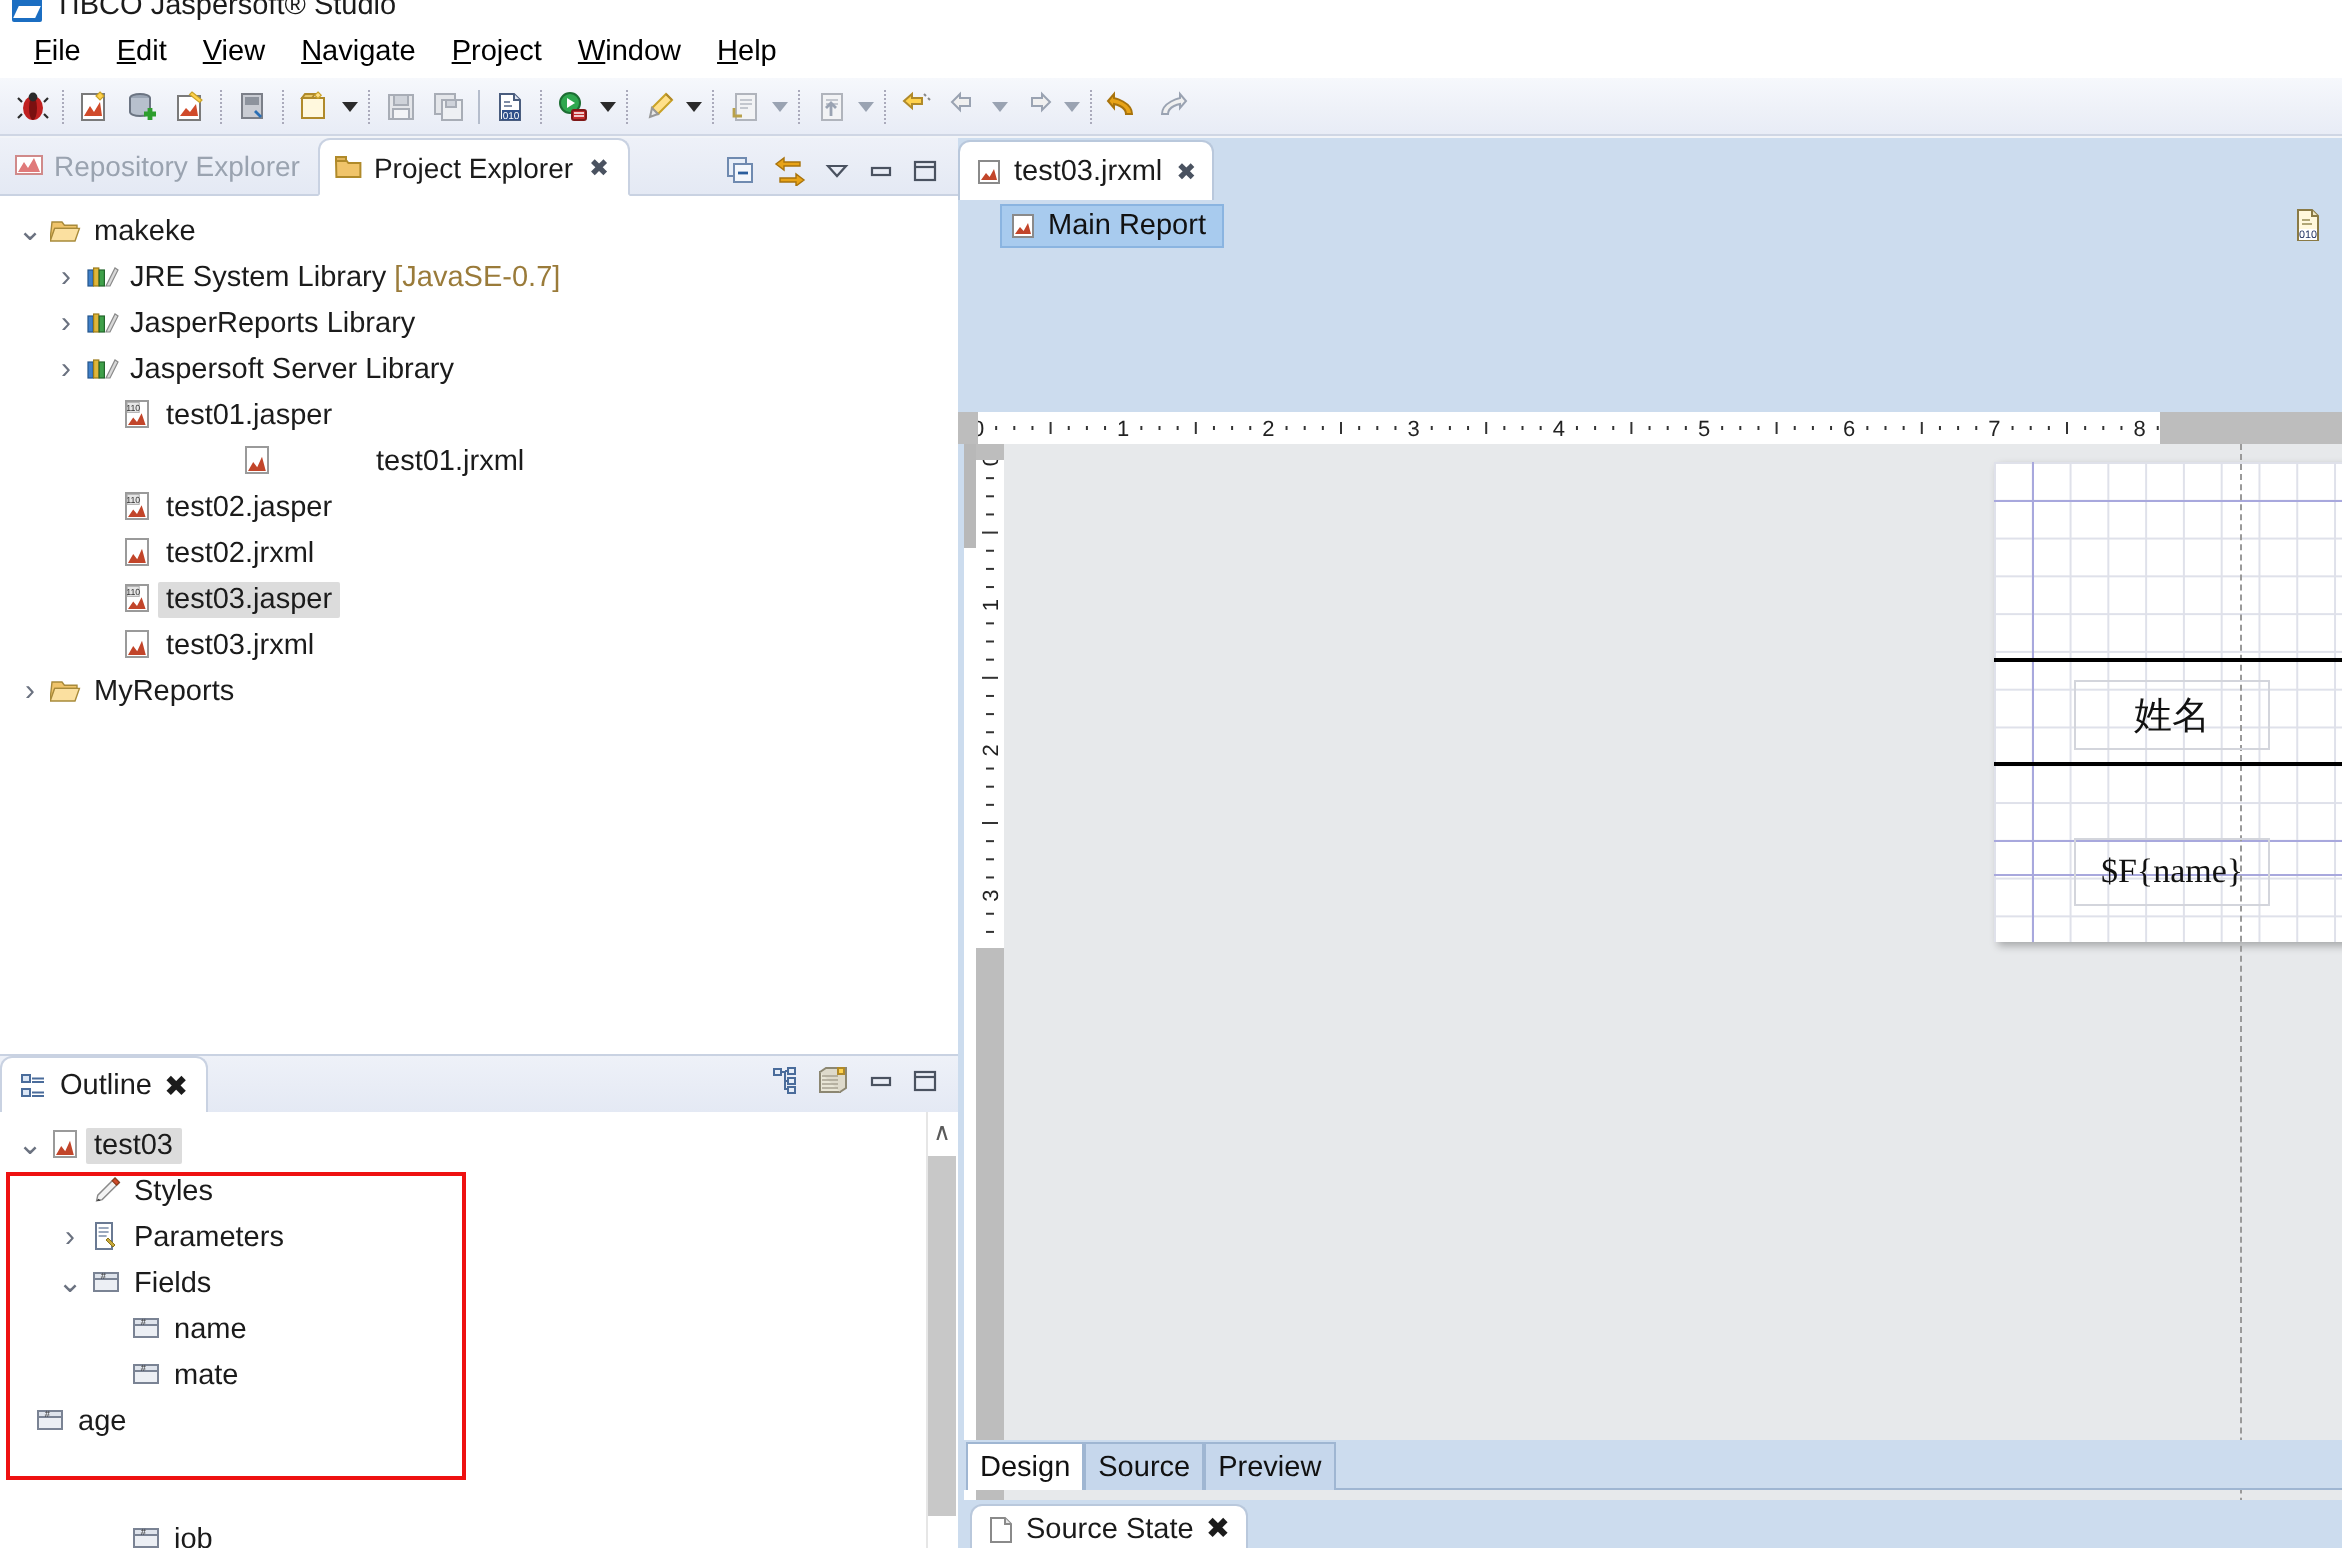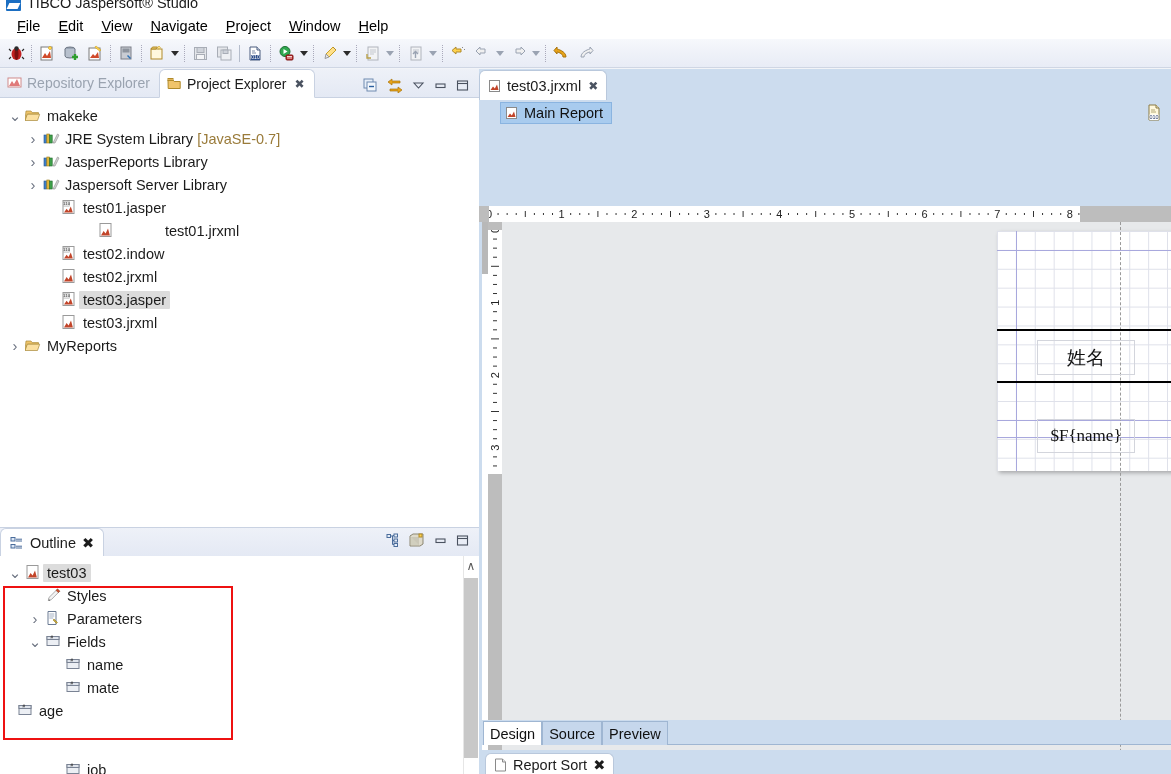--- a/index.html
+++ b/index.html
@@ -547,41 +547,41 @@
           <span class="ticon" style="margin-left: 3px;">
             <svg width="17" height="17" viewBox="0 0 17 17">
               <rect x="2" y="1.5" width="11" height="13" fill="#fff" stroke="#9a9a9a"></rect>
                 <rect x="2.6" y="2.2" width="6" height="5" fill="#e6e6e6" stroke="#b0b0b0" stroke-width=".5"></rect>
                 <text x="5.6" y="6.3" font-size="4.4" fill="#333" text-anchor="middle" font-family="'Liberation Sans',sans-serif">110</text>
                 <path d="M3 13.5 L5.6 9.8 L7.5 12 L9.8 7.6 L11.8 13.5 Z" fill="#c2452a"></path>
             </svg>
           </span>
           <span class="tlabel">test01.jasper</span>
         </div>
-        <div class="trow" style="padding-left: 36px; gap: 45px;">
+        <div class="trow" style="padding-left: 59px; gap: 45px;">
           <span class="twist"></span>
           <span class="ticon" style="margin-left: 3px;">
             <svg width="17" height="17" viewBox="0 0 17 17">
               <rect x="2" y="1.5" width="11" height="13" fill="#fff" stroke="#9a9a9a"></rect>
                 <path d="M3 13.5 L5.6 9 L7.6 11.6 L10 6.4 L11.9 13.5 Z" fill="#c2452a"></path>
             </svg>
           </span>
           <span class="tlabel">test01.jrxml</span>
         </div>
         <div class="trow" style="padding-left: 44px;">
           <span class="twist"></span>
           <span class="ticon" style="margin-left: 3px;">
             <svg width="17" height="17" viewBox="0 0 17 17">
               <rect x="2" y="1.5" width="11" height="13" fill="#fff" stroke="#9a9a9a"></rect>
                 <rect x="2.6" y="2.2" width="6" height="5" fill="#e6e6e6" stroke="#b0b0b0" stroke-width=".5"></rect>
                 <text x="5.6" y="6.3" font-size="4.4" fill="#333" text-anchor="middle" font-family="'Liberation Sans',sans-serif">110</text>
                 <path d="M3 13.5 L5.6 9.8 L7.5 12 L9.8 7.6 L11.8 13.5 Z" fill="#c2452a"></path>
             </svg>
           </span>
-          <span class="tlabel">test02.indow</span>
+          <span class="tlabel">test02.jasper</span>
         </div>
         <div class="trow" style="padding-left: 44px;">
           <span class="twist"></span>
           <span class="ticon" style="margin-left: 3px;">
             <svg width="17" height="17" viewBox="0 0 17 17">
               <rect x="2" y="1.5" width="11" height="13" fill="#fff" stroke="#9a9a9a"></rect>
                 <path d="M3 13.5 L5.6 9 L7.6 11.6 L10 6.4 L11.9 13.5 Z" fill="#c2452a"></path>
             </svg>
           </span>
           <span class="tlabel">test02.jrxml</span>
@@ -1007,18 +1007,18 @@
     </div>
 
     <div class="report-state">
       <div class="rs-tab">
         <span>
           <svg width="13" height="14" viewBox="0 0 13 14">
             <path d="M1.5 1 h7 l3 3 v9 h-10 z" fill="#fff" stroke="#8a8a8a"></path>
             <path d="M8.5 1 v3 h3" fill="#e8e8e8" stroke="#8a8a8a"></path>
           </svg>
         </span>
-        <span>Report Sort</span>
+        <span>Source State</span>
         <span class="closex">✖</span>
       </div>
     </div>
   </div>
 </div>
 
 </body></html>

